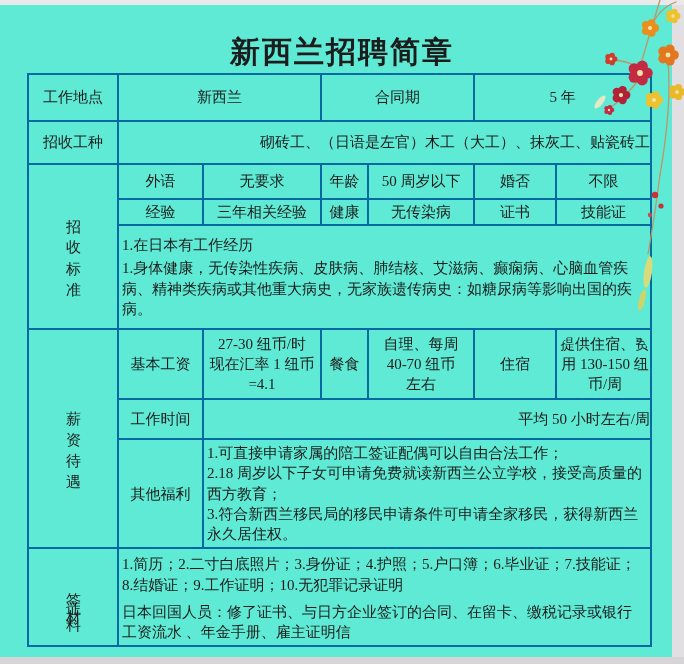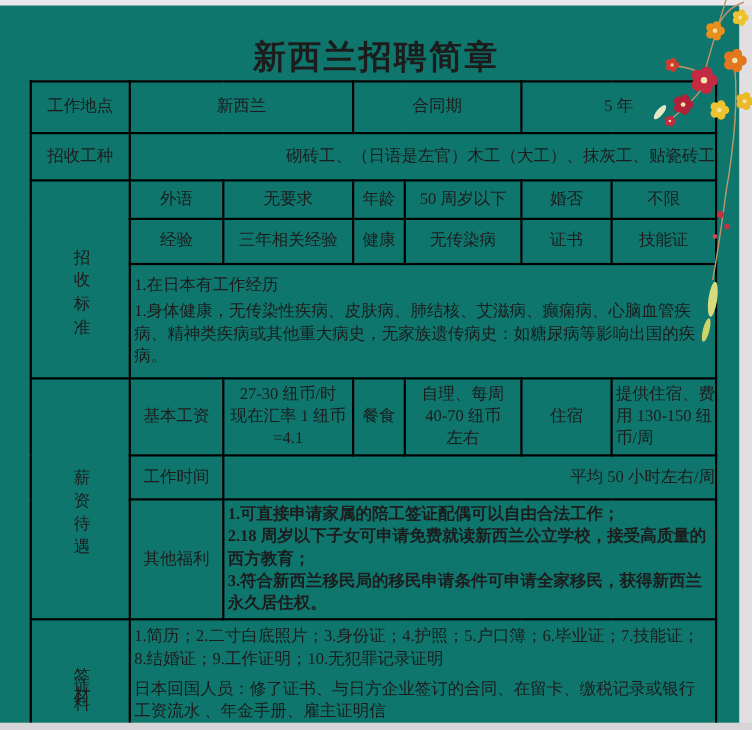--- a/index.html
+++ b/index.html
@@ -1,45 +1,45 @@
 <!DOCTYPE html>
 <html><head>
 <meta charset="utf-8">
 <style>
   html,body{margin:0;padding:0;background:#ffffff;}
   .page{
-    position:relative;width:684px;height:664px;overflow:hidden;background:#0f766e;
+    position:relative;width:684px;height:664px;overflow:hidden;background:#5eead4;
     font-family:"Liberation Serif","DejaVu Serif",serif;color:#1c1c1c;
   }
   .strip-top{position:absolute;left:0;top:0;width:684px;height:5px;background:#ebe7ea;z-index:6;}
   .strip-right{position:absolute;left:672px;top:0;width:12px;height:664px;background:#e2dfe2;z-index:5;}
   .strip-bottom{position:absolute;left:0;top:657px;width:684px;height:7px;background:#d7d4d8;z-index:6;}
   .title{
     position:absolute;left:0;top:12px;width:684px;text-align:center;
     font-size:30px;font-weight:700;letter-spacing:2px;z-index:2;
   }
   .flower{position:absolute;left:564px;top:0;z-index:7;pointer-events:none;}
   table.doc{
     position:absolute;left:27px;top:73px;width:623px;
     border-collapse:collapse;table-layout:fixed;z-index:1;
   }
   table.doc td{
-    border:2px solid #000000;vertical-align:middle;padding:0;
+    border:2px solid #0369a1;vertical-align:middle;padding:0;
     font-size:15px;line-height:1.35;overflow:hidden;
   }
   .c{text-align:center;}
   .l{text-align:right;padding-left:3px !important;}
   .v-label{display:inline-block;writing-mode:vertical-lr;text-orientation:upright;line-height:1;font-size:15px;}
   .gap-lg{letter-spacing:21px;padding-top:10px;}
   .gap-sm{letter-spacing:8px;padding-top:4px;}
   .notes-cell{padding:6px 4px 6px 3px !important;font-size:13px;line-height:1.5;vertical-align:middle;}
   .notes-cell .note{margin:3px 0;}
   .small-lines{font-size:14px;line-height:1.5;border-radius:12px;}
-  .lodging{font-size:14px;line-height:1.5;text-align:left;padding-left:3px !important;}
-  .benefits-cell{padding:3px 2px 3px 3px !important;font-size:13px;line-height:1.65;font-weight:bold;}
+  .lodging{font-size:14px;line-height:1.5;text-align:center;padding-left:3px !important;border-radius:28px;}
+  .benefits-cell{padding:3px 2px 3px 3px !important;font-size:13px;line-height:1.65;}
   .visa-cell{padding:5px 6px 3px 3px !important;font-size:13px;line-height:1.6;vertical-align:top;}
   .visa-cell p{margin:0;}
   .visa-cell p.returnee{margin-top:7px;}
   .visa-cell b{font-weight:400;}
 </style>
 </head>
 <body>
 
 <div class="page">
   <div class="strip-top"></div>
@@ -112,21 +112,21 @@
         <span class="v-label gap-lg">招收标准</span>
       </td>
       <td class="c">外语</td>
       <td class="c">无要求</td>
       <td class="c">年龄</td>
       <td class="c">50 周岁以下</td>
       <td class="c">婚否</td>
       <td class="c">不限</td>
     </tr>
 
-    <tr style="height:41px">
+    <tr style="height:26px">
       <td class="c">经验</td>
       <td class="c">三年相关经验</td>
       <td class="c">健康</td>
       <td class="c">无传染病</td>
       <td class="c">证书</td>
       <td class="c">技能证</td>
     </tr>
 
     <tr style="height:96px">
       <td class="notes-cell" colspan="6">

